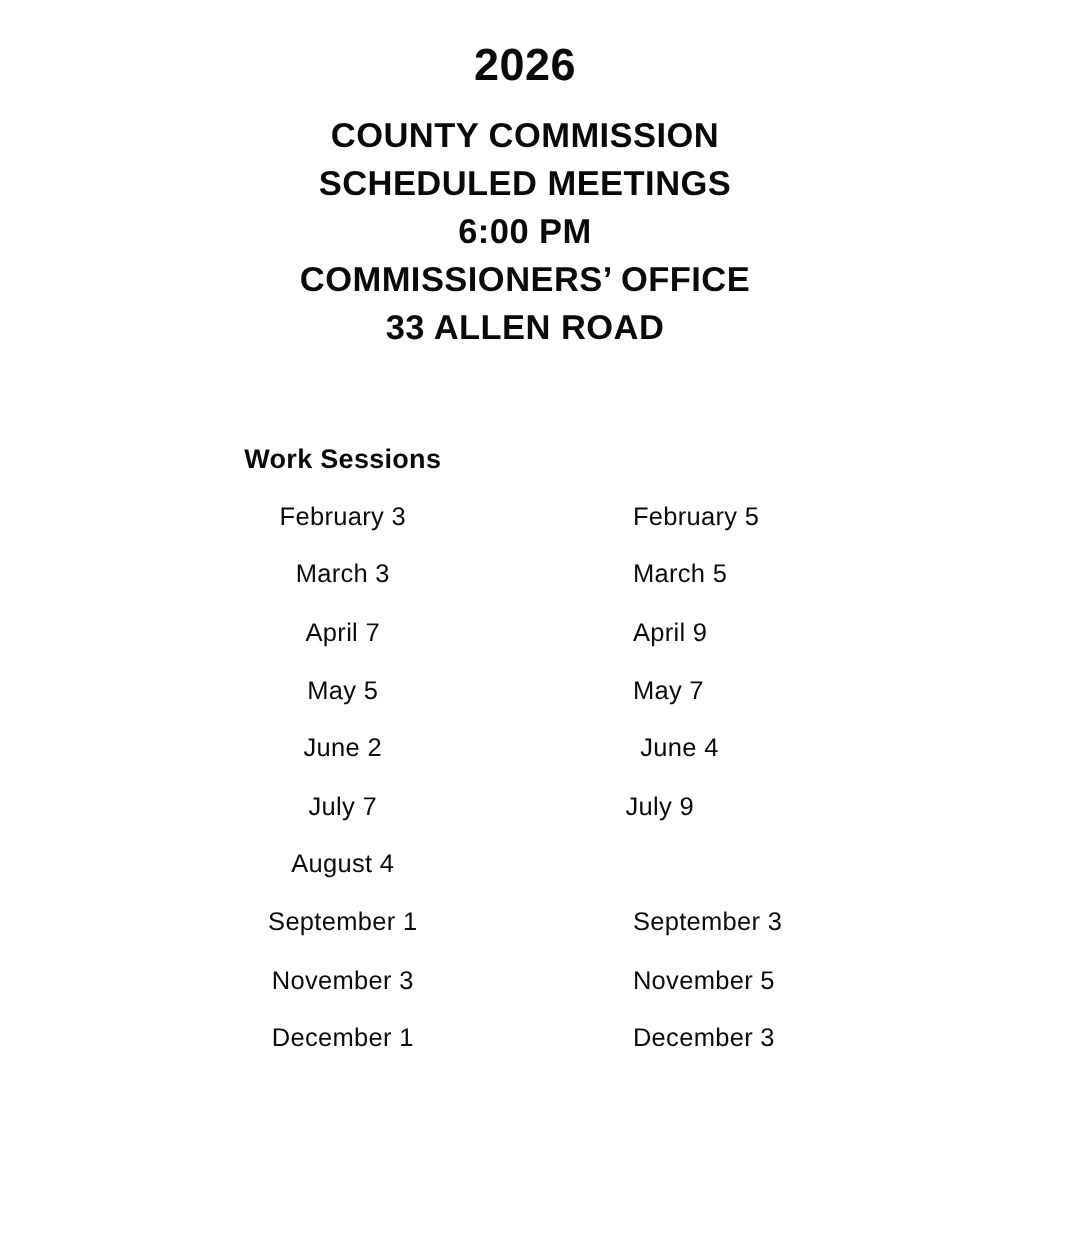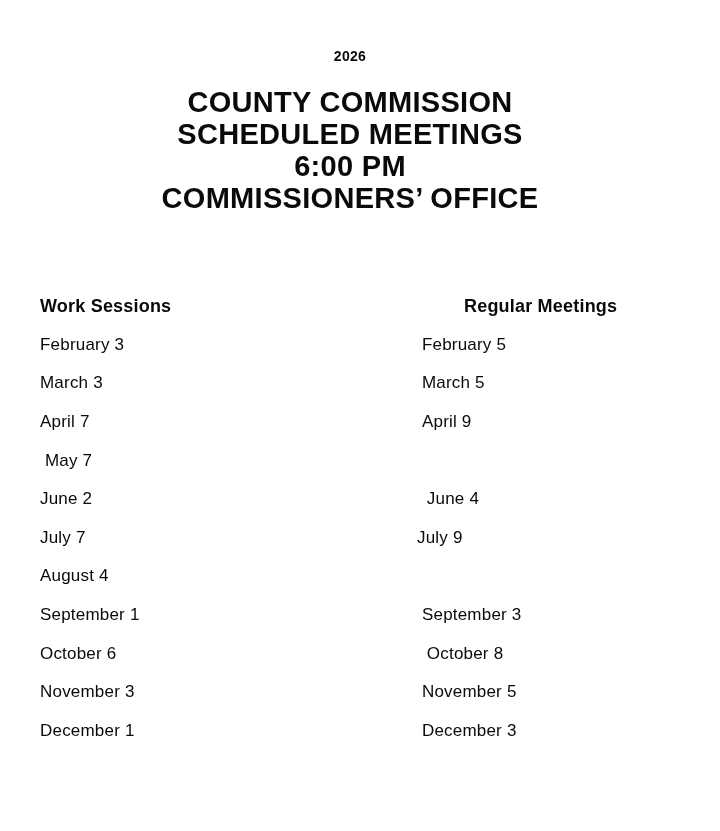--- a/index.html
+++ b/index.html
@@ -16,28 +16,28 @@
     font-family: "Liberation Sans", sans-serif;
     overflow: hidden;
   }
   .title-block {
     margin-left: 40px;
     width: 620px;
     text-align: center;
     font-weight: bold;
   }
   .year {
-    padding-top: 44px;
-    font-size: 14px;
+    padding-top: 32px;
+    font-size: 30px;
     line-height: 24px;
     letter-spacing: 0.3px;
   }
   .title-lines {
     margin-top: 18px;
-    font-size: 29px;
+    font-size: 23px;
     line-height: 32px;
     letter-spacing: 0.3px;
   }
   .schedule {
     position: absolute;
     top: 287px;
     left: 40px;
     width: 620px;
   }
   .srow {
@@ -46,20 +46,21 @@
     align-items: center;
   }
   .cell {
     font-size: 17px;
     letter-spacing: 0.2px;
     white-space: pre-wrap;
   }
   .cell.left {
     width: 377px;
     flex: 0 0 377px;
+    text-align: center;
   }
   .cell.right {
     flex: 1;
   }
   .header-row .cell {
     font-size: 18px;
     font-weight: bold;
   }
   .header-row .cell.right {
     text-indent: 47px;
@@ -70,65 +71,62 @@
 
 <div class="page">
 
   <div class="title-block">
     <div class="year">2026</div>
     <div class="title-lines">
       <div>COUNTY COMMISSION</div>
       <div>SCHEDULED MEETINGS</div>
       <div>6:00 PM</div>
       <div>COMMISSIONERS’ OFFICE</div>
+      <div>33 ALLEN ROAD</div>
     </div>
   </div>
 
   <div class="schedule">
 
     <div class="srow header-row">
       <div class="cell left">Work Sessions</div>
-      <div class="cell right">Regular Meetings</div>
     </div>
 
     <div class="srow">
       <div class="cell left">February 3</div>
       <div class="cell right"> February 5</div>
     </div>
     <div class="srow">
       <div class="cell left">March 3</div>
       <div class="cell right"> March 5</div>
     </div>
     <div class="srow">
       <div class="cell left">April 7</div>
       <div class="cell right"> April 9</div>
     </div>
     <div class="srow">
+      <div class="cell left">May 5</div>
       <div class="cell right"> May 7</div>
     </div>
     <div class="srow">
       <div class="cell left">June 2</div>
       <div class="cell right">  June 4</div>
     </div>
     <div class="srow">
       <div class="cell left">July 7</div>
       <div class="cell right">July 9</div>
     </div>
     <div class="srow">
       <div class="cell left">August 4</div>
     </div>
     <div class="srow">
       <div class="cell left">September 1</div>
       <div class="cell right"> September 3</div>
     </div>
     <div class="srow">
-      <div class="cell left">October 6</div>
-      <div class="cell right">  October 8</div>
-    </div>
-    <div class="srow">
       <div class="cell left">November 3</div>
       <div class="cell right"> November 5</div>
     </div>
     <div class="srow">
       <div class="cell left">December 1</div>
       <div class="cell right"> December 3</div>
     </div>
 
   </div>
 

